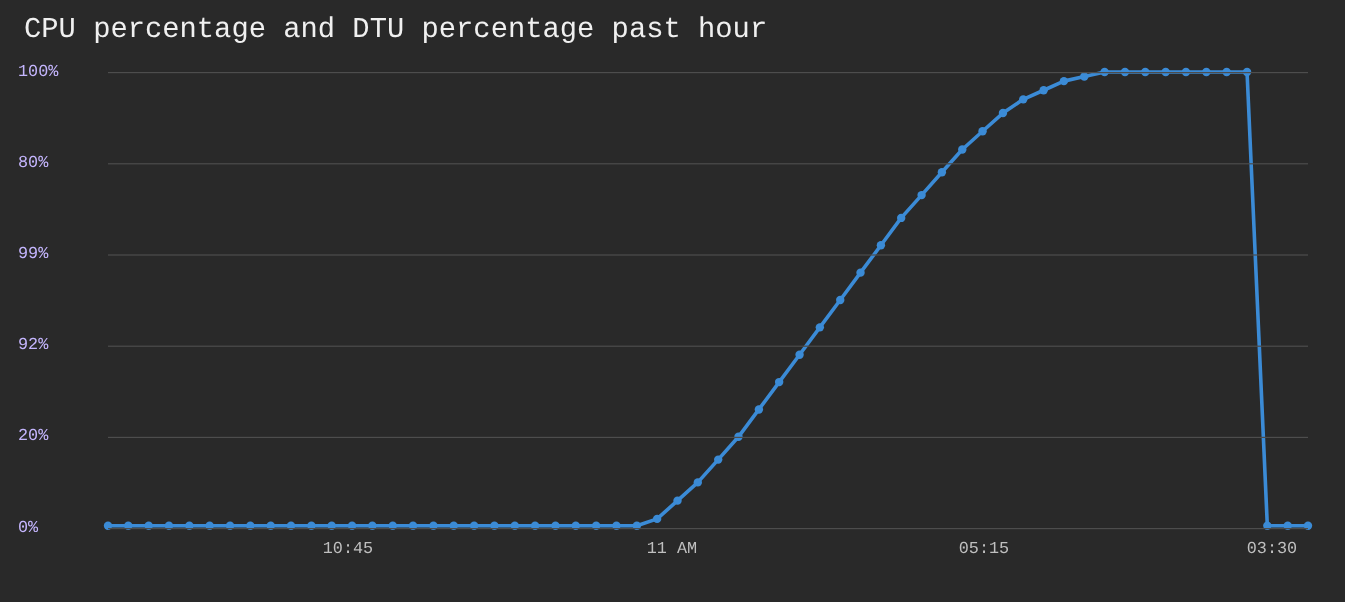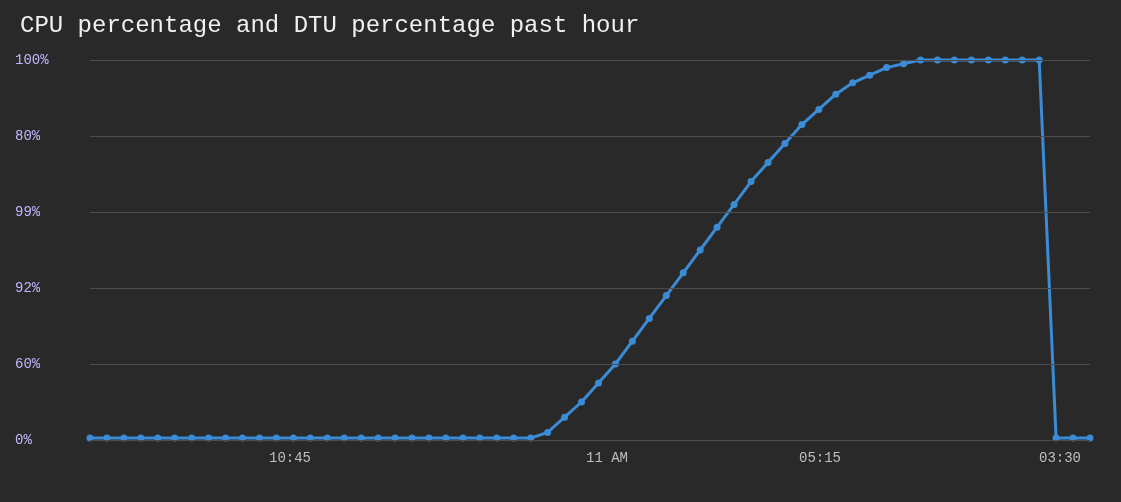--- a/index.html
+++ b/index.html
@@ -124,27 +124,27 @@
         <circle cx="915.3" cy="0.0" r="3.5" fill="#3b8bd6"></circle>
         <circle cx="932.2" cy="0.0" r="3.5" fill="#3b8bd6"></circle>
         <circle cx="949.2" cy="0.0" r="3.5" fill="#3b8bd6"></circle>
         <circle cx="966.1" cy="378.1" r="3.5" fill="#3b8bd6"></circle>
         <circle cx="983.1" cy="378.1" r="3.5" fill="#3b8bd6"></circle>
         <circle cx="1000.0" cy="378.1" r="3.5" fill="#3b8bd6"></circle>
       </svg>
   <div class="gridline" style="top: 380px;"></div>
       <div class="ytick" style="top: 380px;">0%</div>
       <div class="gridline" style="top: 304px;"></div>
-      <div class="ytick" style="top: 304px;">60%</div>
+      <div class="ytick" style="top: 304px;">20%</div>
       <div class="gridline" style="top: 228px;"></div>
       <div class="ytick" style="top: 228px;">92%</div>
       <div class="gridline" style="top: 152px;"></div>
       <div class="ytick" style="top: 152px;">99%</div>
       <div class="gridline" style="top: 76px;"></div>
       <div class="ytick" style="top: 76px;">80%</div>
       <div class="gridline" style="top: 0px;"></div>
       <div class="ytick" style="top: 0px;">100%</div>
       <div class="xtick" style="left: 200px;">10:45</div>
-      <div class="xtick" style="left: 470px; margin-left: 47px;">11 AM</div>
+      <div class="xtick" style="left: 470px;">11 AM</div>
       <div class="xtick" style="left: 730px;">05:15</div>
       <div class="xtick" style="left: 970px;">03:30</div>
     </div>
 </div>
 
 </body></html>

